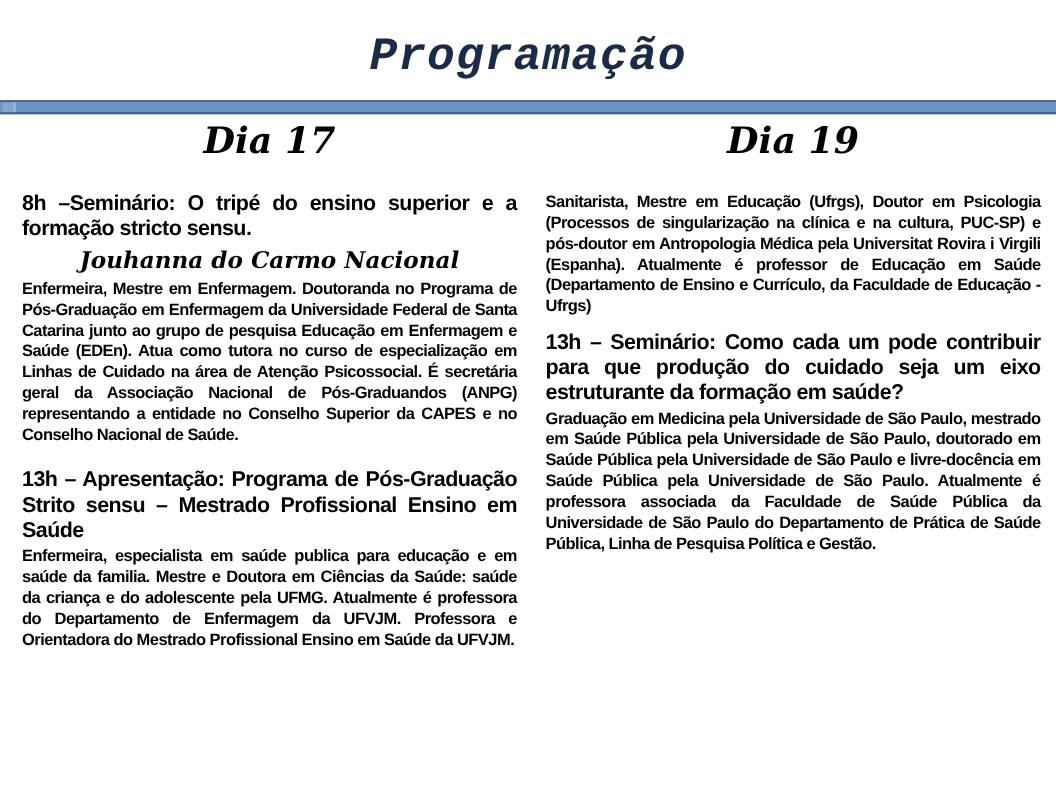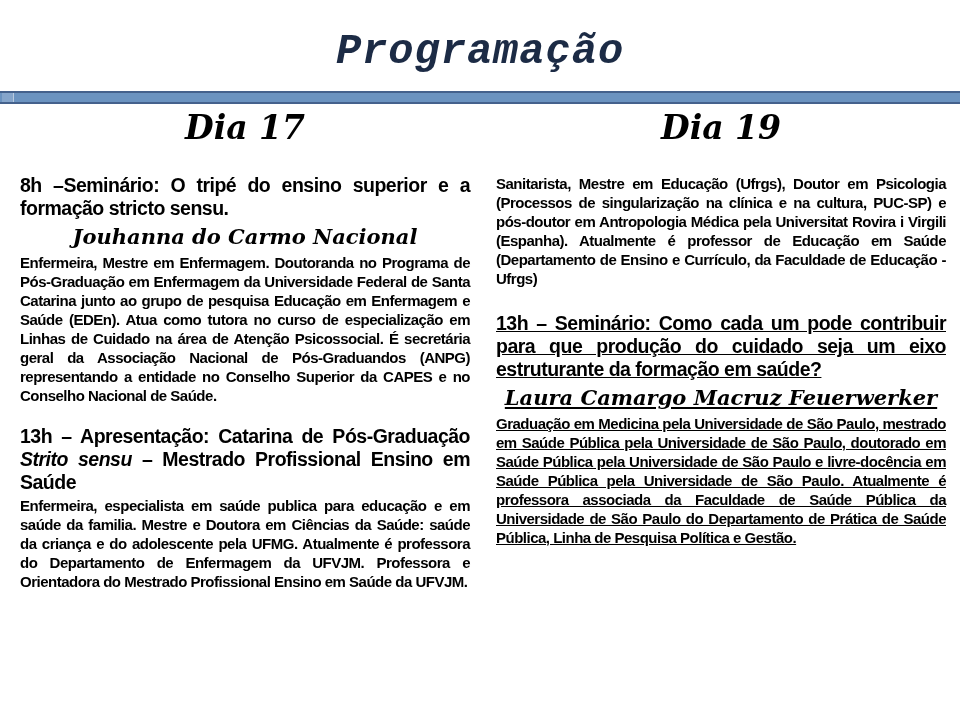--- a/index.html
+++ b/index.html
@@ -67,40 +67,40 @@
     color: #000000;
   }
   .session-heading {
     margin: 0;
     font-size: 19.5px;
     font-weight: bold;
     line-height: 23px;
     text-align: justify;
     letter-spacing: -0.5px;
   }
-  .session-heading .it { font-style: italic; }
+  .session-heading .it { }
   .speaker {
     margin: 3px 0 0 0;
     text-align: center;
     font-family: "DejaVu Serif", serif;
     font-style: italic;
     font-weight: bold;
     font-size: 21px;
     line-height: 28px;
   }
   .bio {
     margin: 2px 0 0 0;
     font-size: 15px;
     font-weight: bold;
     line-height: 19px;
     text-align: justify;
     letter-spacing: -0.5px;
   }
   .gap-small { margin-top: 20px; }
-  .gap-large { margin-top: 24px; text-decoration: underline; }
+  .gap-large { margin-top: 12px; }
 </style>
 </head>
 <body>
 
 <div class="slide">
 
   <div class="slide-title">Programação</div>
 
   <div class="divider-bar">
     <div class="divider-accent"></div>
@@ -111,33 +111,32 @@
     <div class="col col-left">
       <div class="day-title">Dia 17</div>
 
       <div class="session">
         <p class="session-heading">8h –Seminário: O tripé do ensino superior e a formação stricto sensu.</p>
         <p class="speaker">Jouhanna do Carmo Nacional</p>
         <p class="bio">Enfermeira, Mestre em Enfermagem. Doutoranda no Programa de Pós-Graduação em Enfermagem da Universidade Federal de Santa Catarina junto ao grupo de pesquisa Educação em Enfermagem e Saúde (EDEn). Atua como tutora no curso de especialização em Linhas de Cuidado na área de Atenção Psicossocial. É secretária geral da Associação Nacional de Pós-Graduandos (ANPG) representando a entidade no Conselho Superior da CAPES e no Conselho Nacional de Saúde.</p>
       </div>
 
       <div class="session gap-small">
-        <p class="session-heading"><span>13h – Apresentação: Catarina de Pós-Graduação </span><span class="it">Strito sensu</span><span> – Mestrado Profissional Ensino em Saúde</span></p>
+        <p class="session-heading"><span>13h – Apresentação: Programa de Pós-Graduação </span><span class="it">Strito sensu</span><span> – Mestrado Profissional Ensino em Saúde</span></p>
         <p class="bio">Enfermeira, especialista em saúde publica para educação e em saúde da familia. Mestre e Doutora em Ciências da Saúde: saúde da criança e do adolescente pela UFMG. Atualmente é professora do Departamento de Enfermagem da UFVJM. Professora e Orientadora do Mestrado Profissional Ensino em Saúde da UFVJM.</p>
       </div>
     </div>
 
     <div class="col col-right">
       <div class="day-title">Dia 19</div>
 
       <div class="session">
         <p class="bio">Sanitarista, Mestre em Educação (Ufrgs), Doutor em Psicologia (Processos de singularização na clínica e na cultura, PUC-SP) e pós-doutor em Antropologia Médica pela Universitat Rovira i Virgili (Espanha). Atualmente é professor de Educação em Saúde (Departamento de Ensino e Currículo, da Faculdade de Educação - Ufrgs)</p>
       </div>
 
       <div class="session gap-large">
         <p class="session-heading">13h – Seminário: Como cada um pode contribuir para que produção do cuidado seja um eixo estruturante da formação em saúde?</p>
-        <p class="speaker">Laura Camargo Macruz Feuerwerker</p>
         <p class="bio">Graduação em Medicina pela Universidade de São Paulo, mestrado em Saúde Pública pela Universidade de São Paulo, doutorado em Saúde Pública pela Universidade de São Paulo e livre-docência em Saúde Pública pela Universidade de São Paulo. Atualmente é professora associada da Faculdade de Saúde Pública da Universidade de São Paulo do Departamento de Prática de Saúde Pública, Linha de Pesquisa Política e Gestão.</p>
       </div>
     </div>
 
   </div>
 </div>
 
 </body></html>

